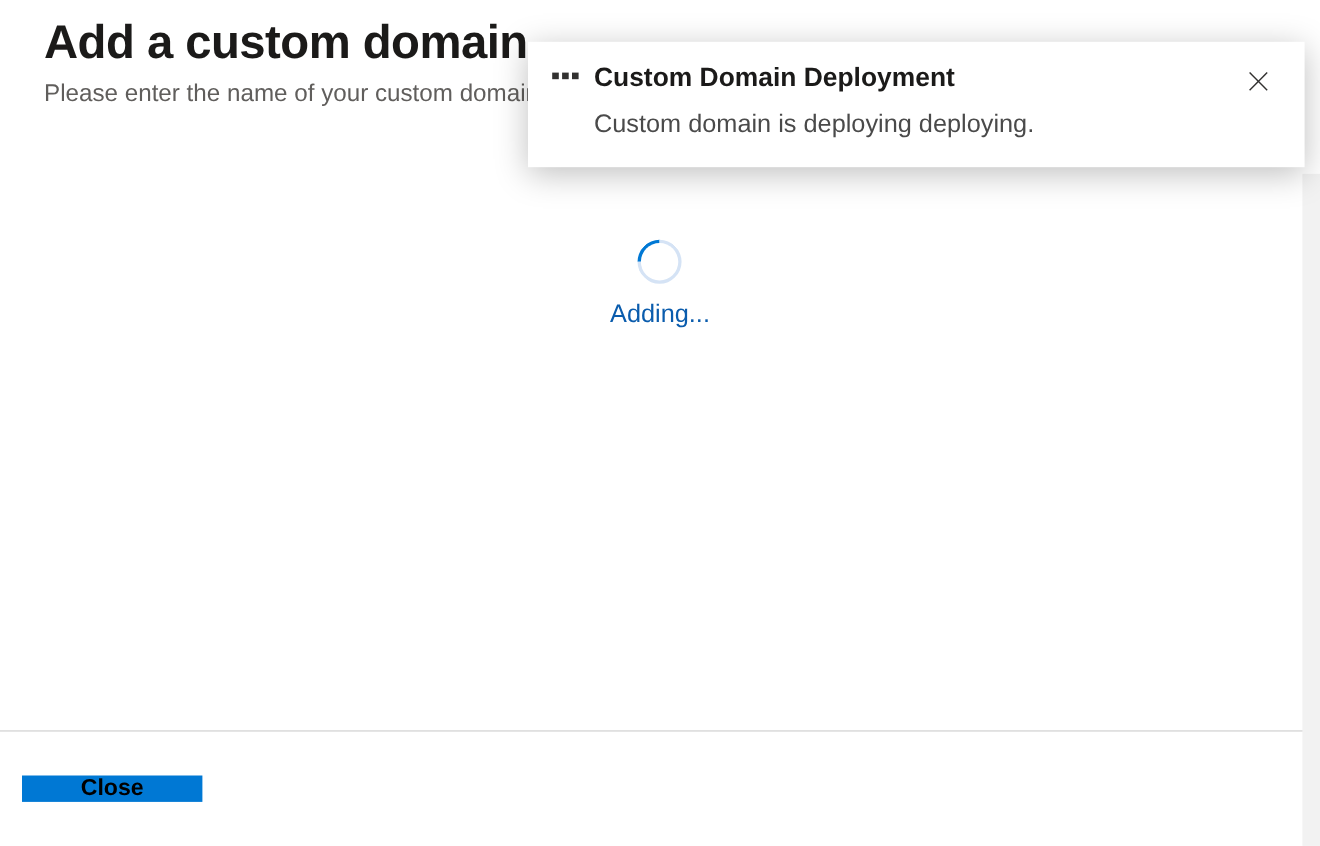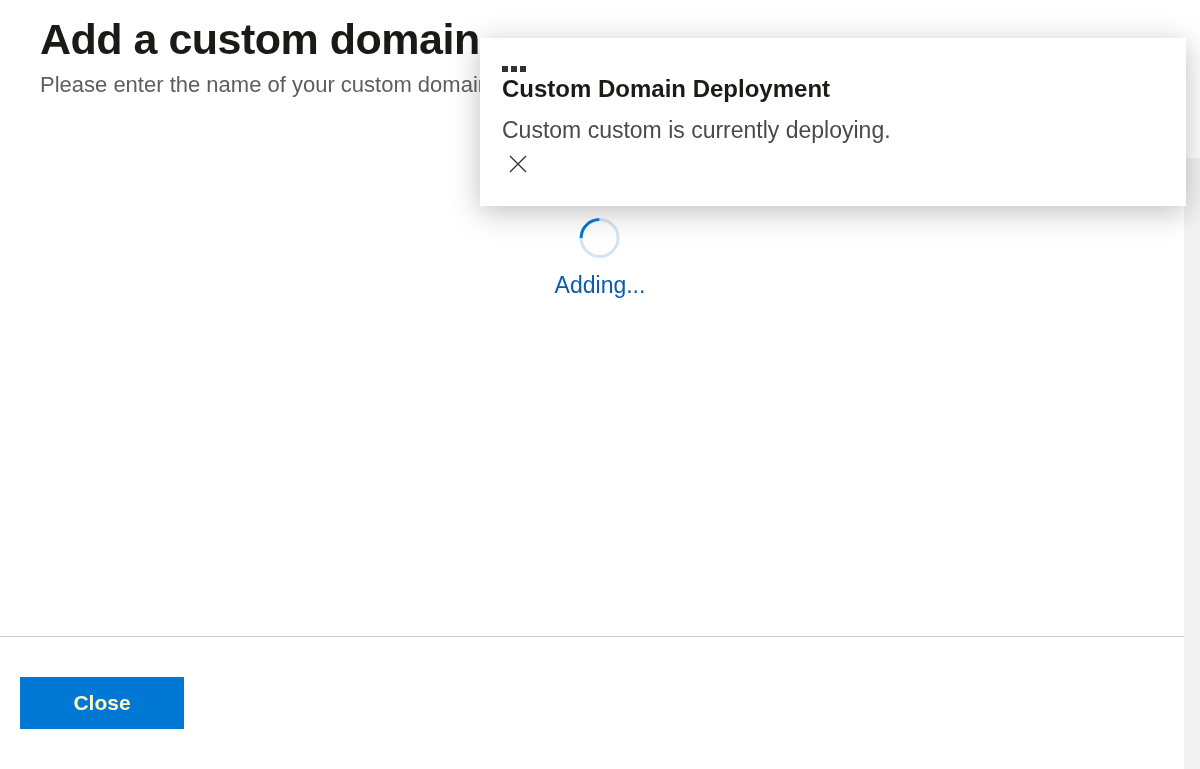--- a/index.html
+++ b/index.html
@@ -72,41 +72,40 @@
       font-weight: 400;
     }
     
     .footer-bar {
       border-top: 1px solid #cccccc;
       padding: 40px 20px;
     }
     
     .close-button {
       background: #0078d4;
-      color: #fef9c3;
+      color: #000000;
       border: none;
       font-size: 21px;
       font-weight: 600;
-      padding: 14px 0;
+      padding: 0 0;
       width: 164px;
       cursor: pointer;
       font-family: inherit;
     }
     
     .notification-toast {
       position: absolute;
       top: 38px;
       right: 14px;
       width: 706px;
       background: #ffffff;
       box-shadow: 0 6px 28px rgba(0, 0, 0, 0.25);
       padding: 16px 26px 26px 22px;
       display: flex;
       align-items: flex-start;
-      flex-direction: column;
     }
     
     .notification-icon {
       margin-top: 12px;
       margin-right: 14px;
       display: flex;
       gap: 3px;
     }
     
     .notification-icon .dot {
@@ -173,21 +172,21 @@
   <div class="scrollbar-track"></div>
 
   <div class="notification-toast">
     <div class="notification-icon">
       <span class="dot"></span>
       <span class="dot"></span>
       <span class="dot"></span>
     </div>
     <div class="notification-content">
       <div class="notification-title">Custom Domain Deployment</div>
-      <div class="notification-message">Custom custom is currently deploying.</div>
+      <div class="notification-message">Custom domain is deploying deploying.</div>
     </div>
     <div class="notification-close">
       <svg width="24" height="24" viewBox="0 0 24 24" fill="none" stroke="#323130" stroke-width="1.3">
         <line x1="4" y1="4" x2="20" y2="20"></line>
         <line x1="20" y1="4" x2="4" y2="20"></line>
       </svg>
     </div>
   </div>
 
 </div>

